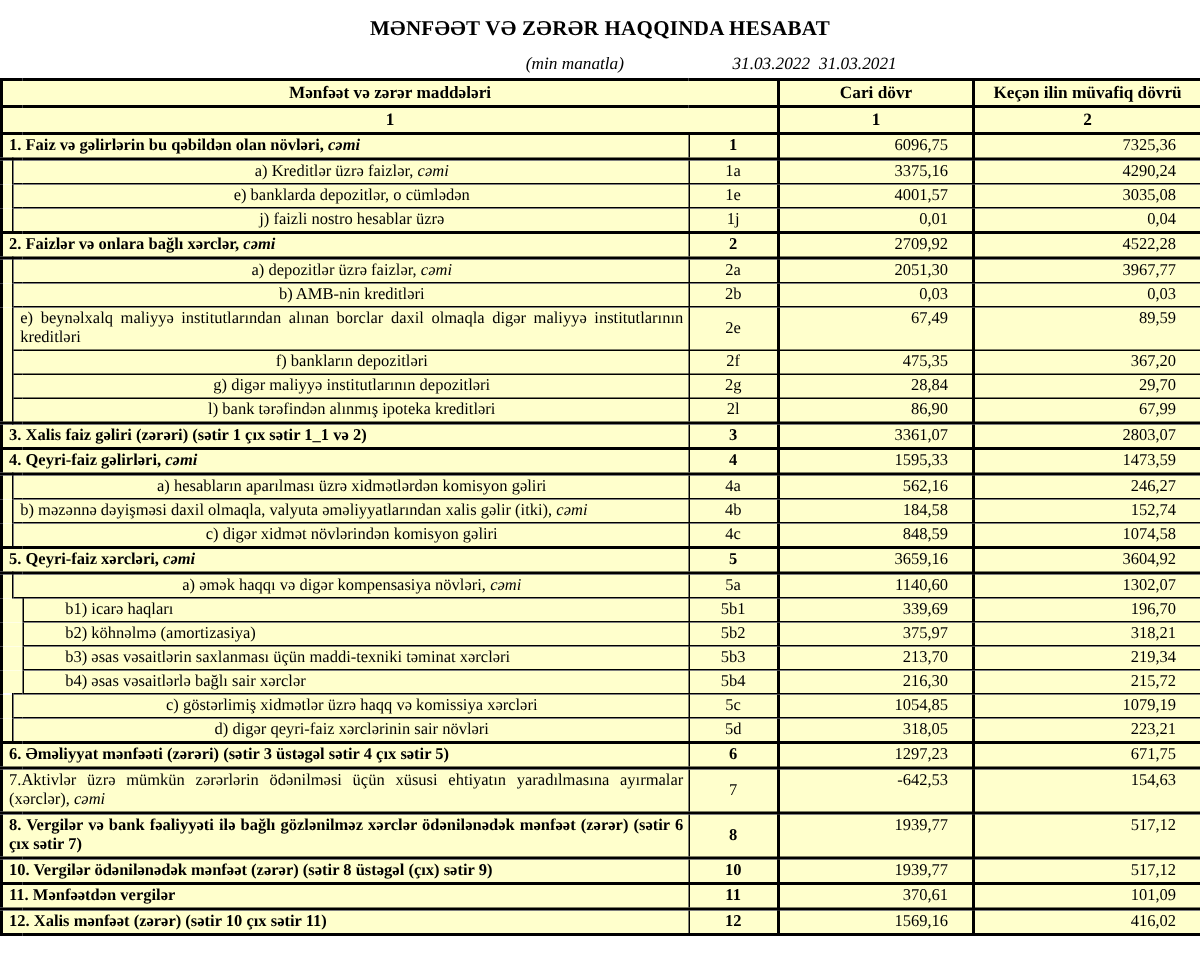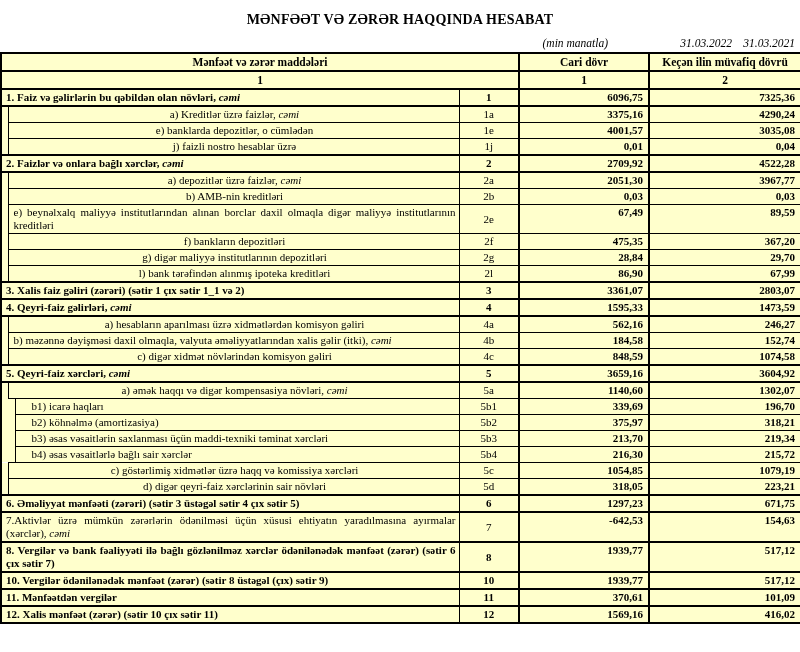--- a/index.html
+++ b/index.html
@@ -15,23 +15,23 @@
     color:#000;overflow:hidden;
   }
   .title{
     text-align:center;font-weight:bold;font-size:14px;
     margin:12px 0 9px 0;letter-spacing:.2px;
   }
   .meta{
     display:flex;align-items:flex-end;font-style:italic;
     font-size:11.5px;margin:0 0 2px 0;line-height:13px;
   }
-  .meta .m1{width:608px;text-align:right;}
+  .meta .m1{width:416px;text-align:right;}
   .meta .m2{width:130px;text-align:right;padding-right:6px;}
-  .meta .m3{flex:1;text-align:right;padding-right:5px;}
+  .meta .m3{flex:1;text-align:left;padding-right:5px;}
   table{
     border-collapse:collapse;table-layout:fixed;width:800px;
     border:2px solid var(--border);
   }
   col.c-sp1{width:7px;} col.c-sp2{width:7px;}
   col.c-desc{width:444px;} col.c-code{width:60px;}
   col.c-cur{width:130px;} col.c-pri{width:152px;}
   th,td{
     background:var(--cell-bg);font-size:11px;line-height:13px;
     padding:1px 3px;vertical-align:middle;overflow:hidden;
@@ -41,27 +41,27 @@
     font-size:11.5px;line-height:14px;padding:1px 2px;text-align:center;
   }
   td{border:1px solid var(--border);}
   tr.main > td{border-top-width:2px;border-bottom-width:2px;}
   td.sp{
     border-top-style:none;border-bottom-style:none;
     border-left-style:none;padding:0;
   }
   td.lbl{text-align:left;padding-left:4px;}
   td.lbl.l1{padding-left:5px;text-align:center;}
-  td.lbl.l2{padding-left:16px;}
+  td.lbl.l2{padding-left:28px;}
   td.lbl.j{text-align:justify;text-align-last:left;}
   td.b{font-weight:bold;}
   td.code{text-align:center;border-right-width:2px;}
   td.val{
-    text-align:right;font-weight:bold;vertical-align:top;
-    padding-right:5px;
+    text-align:right;font-weight:normal;vertical-align:top;
+    padding-right:16px;
     margin-left:19px;
   }
   td.val.cur{border-right-width:2px;}
   i{font-style:italic;}
 </style>
 </head>
 <body>
 
 <div class="page">
   <div class="title">MƏNFƏƏT VƏ ZƏRƏR HAQQINDA HESABAT</div>

